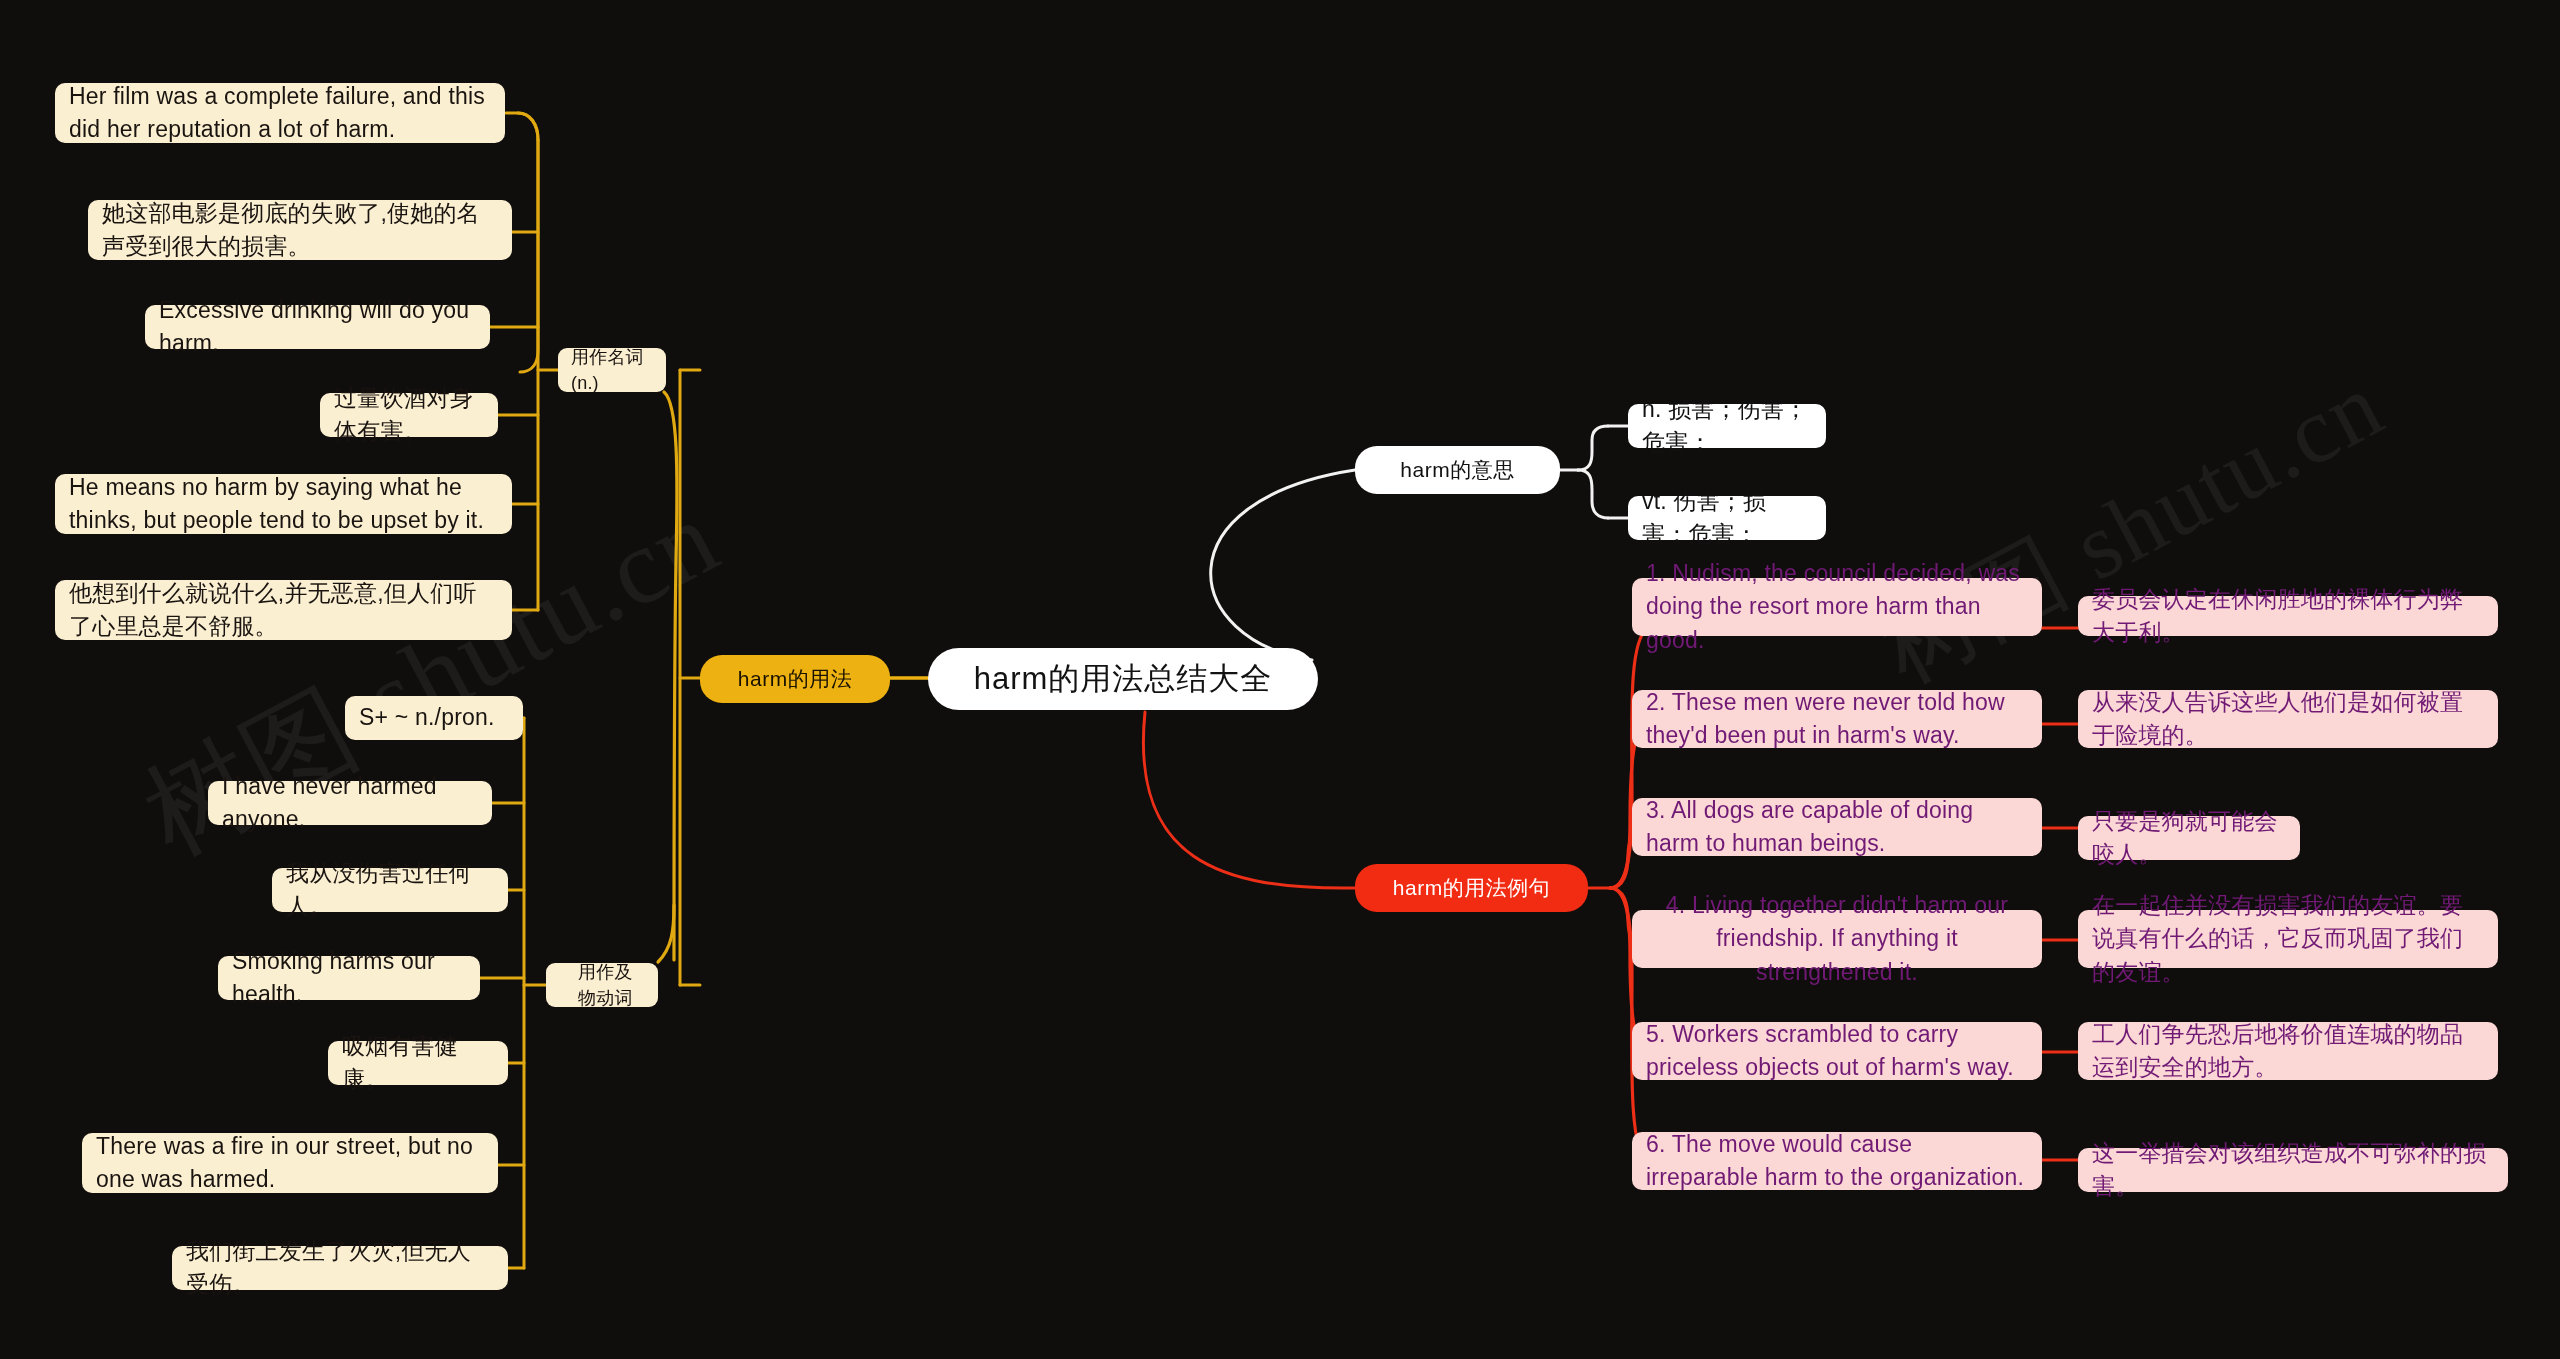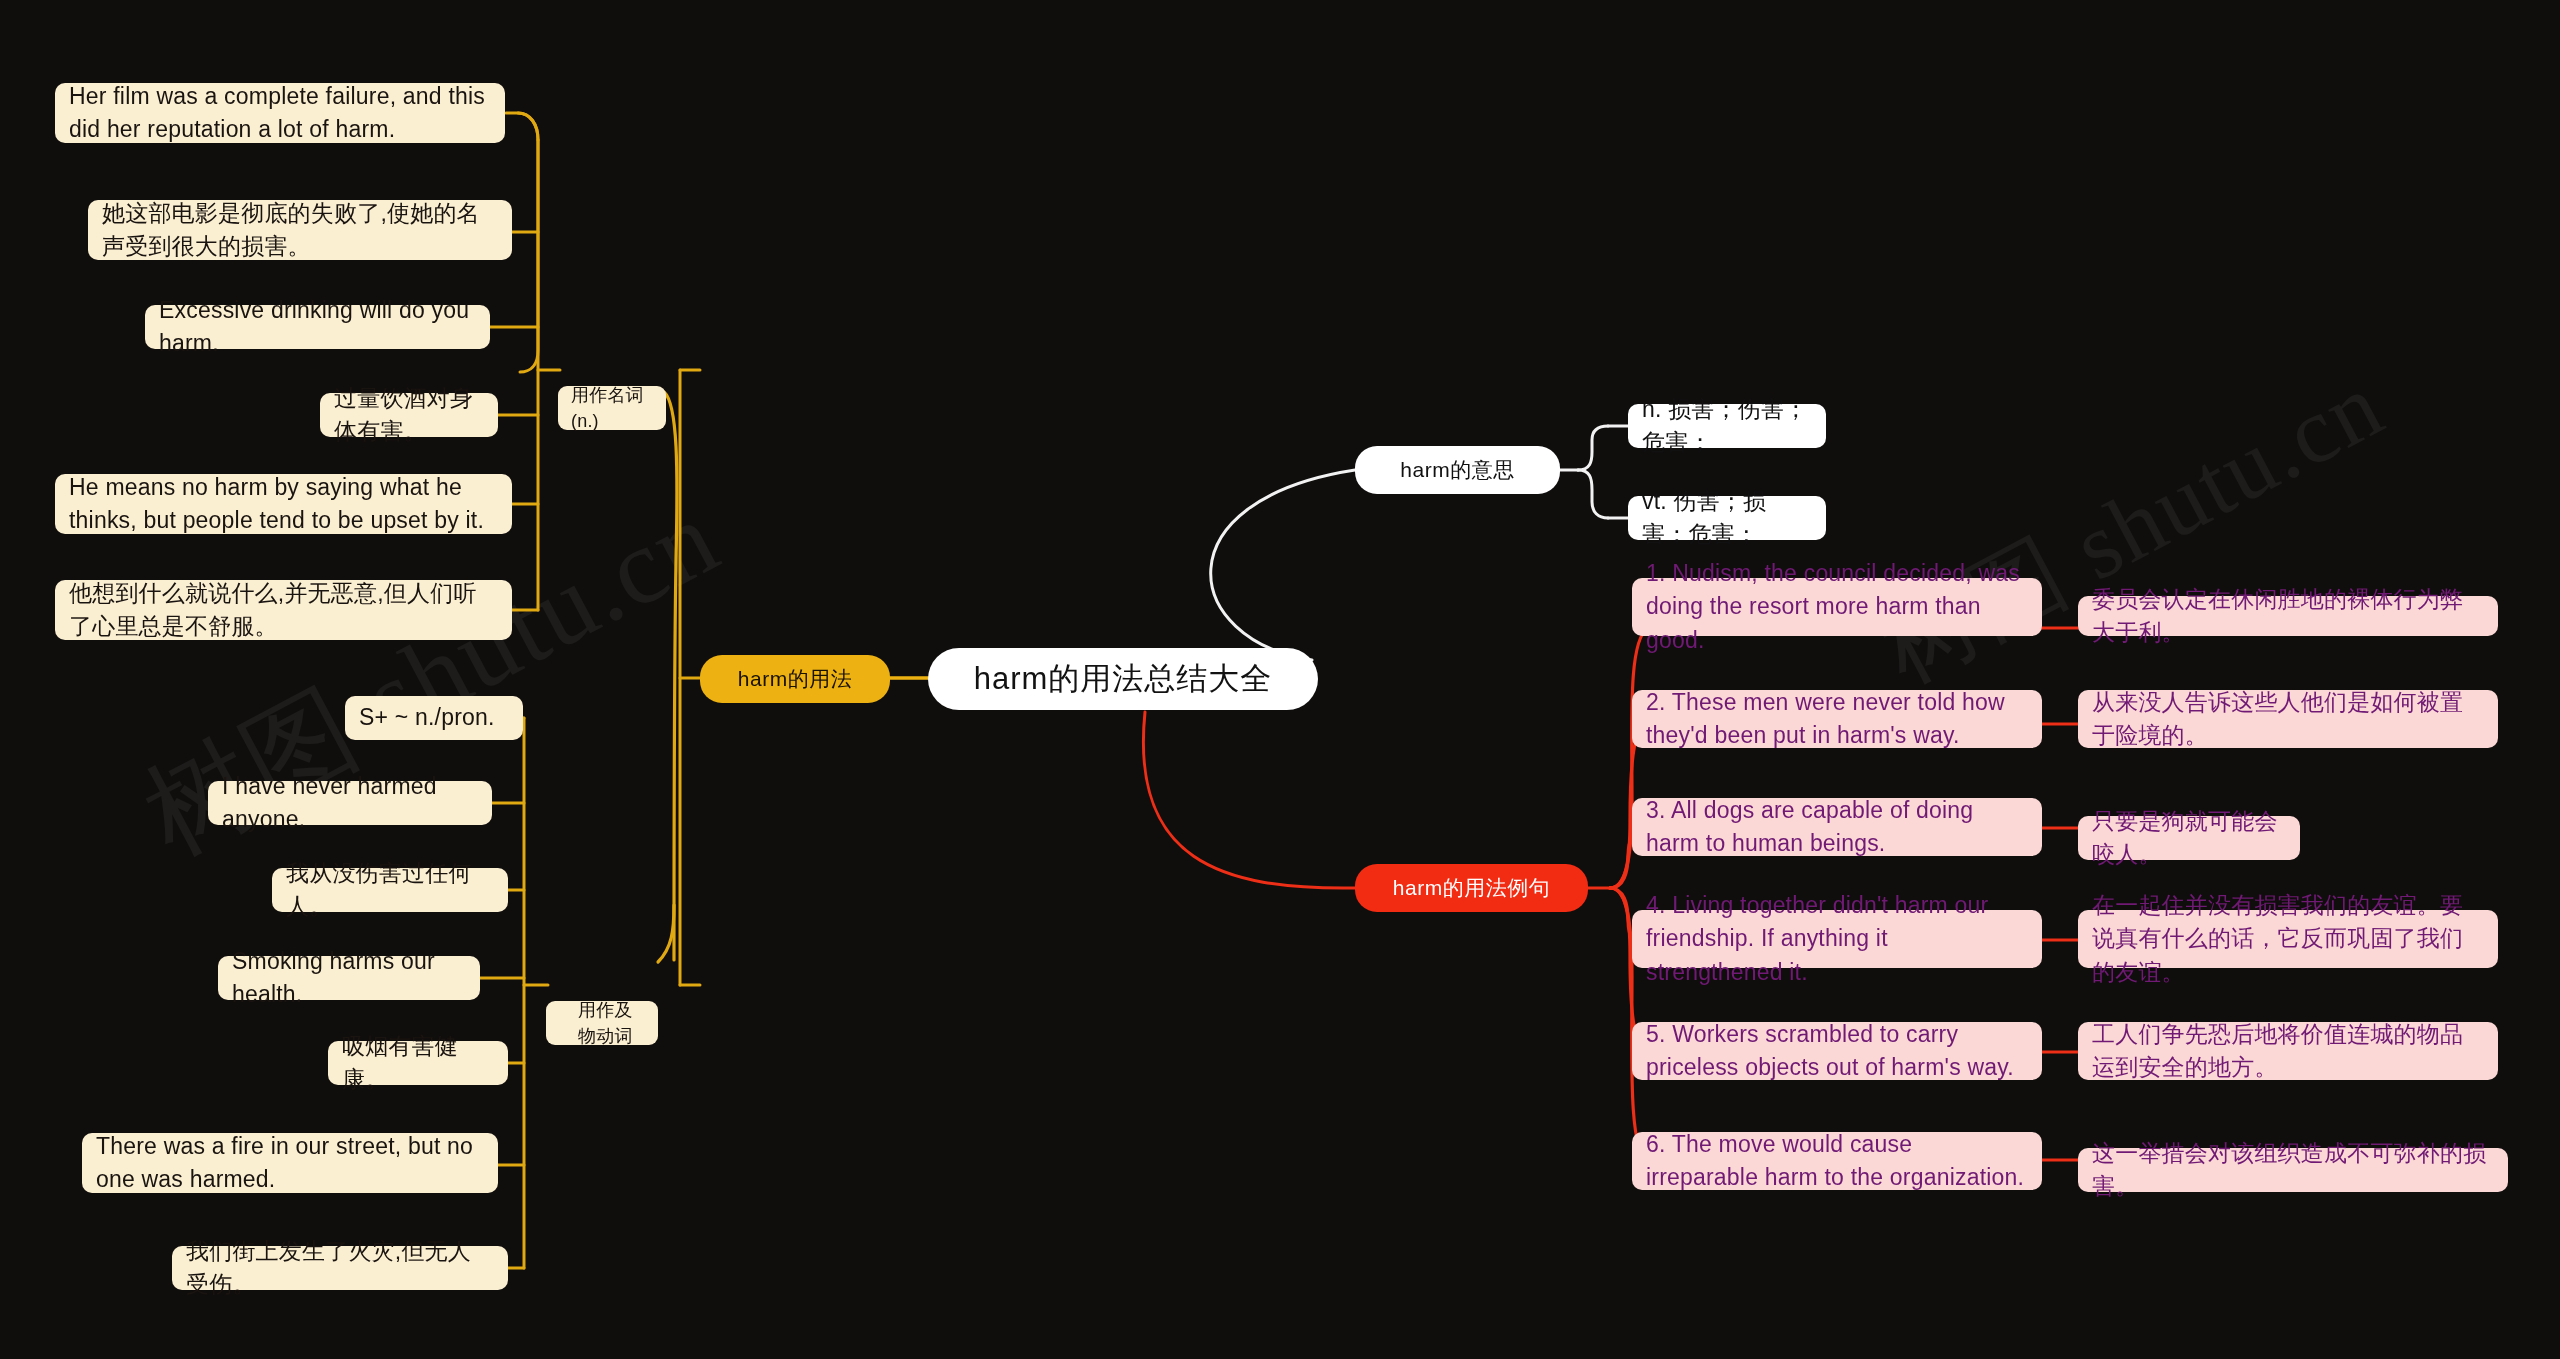--- a/index.html
+++ b/index.html
@@ -95,21 +95,20 @@
     border-radius: 22px;
     padding: 11px 20px;
     justify-content: center;
     letter-spacing: .5px;
   }
   .node.sub-cream {
     background: #fbefd2;
     font-size: 18px;
     border-radius: 9px;
     padding: 8px 13px;
-    margin-top: 38px;
   }
 </style>
 </head>
 <body>
 
 <div id="canvas">
 
   <div class="wm" style="left:120px; top:760px;">树图 shutu.cn</div>
   <div class="wm small" style="left:1860px; top:600px;">树图 shutu.cn</div>
 
@@ -227,21 +226,21 @@
 
   <div class="node pink" style="left:1632px; top:578px; width:410px; height:58px;">1. Nudism, the council decided, was doing the resort more harm than good.</div>
   <div class="node pink" style="left:2078px; top:596px; width:420px; height:40px;">委员会认定在休闲胜地的裸体行为弊大于利。</div>
 
   <div class="node pink" style="left:1632px; top:690px; width:410px; height:58px;">2. These men were never told how they'd been put in harm's way.</div>
   <div class="node pink" style="left:2078px; top:690px; width:420px; height:58px;">从来没人告诉这些人他们是如何被置于险境的。</div>
 
   <div class="node pink" style="left:1632px; top:798px; width:410px; height:58px;">3. All dogs are capable of doing harm to human beings.</div>
   <div class="node pink" style="left:2078px; top:816px; width:222px; height:44px;">只要是狗就可能会咬人。</div>
 
-  <div class="node pink" style="left:1632px; top:910px; width:410px; height:58px;">4. Living together didn't harm our friendship. If anything it strengthened it.</div>
+  <div class="node pink" style="left:1632px; top:910px; width:410px; height:58px;text-align:center;">4. Living together didn't harm our friendship. If anything it strengthened it.</div>
   <div class="node pink" style="left:2078px; top:910px; width:420px; height:58px;">在一起住并没有损害我们的友谊。要说真有什么的话，它反而巩固了我们的友谊。</div>
 
   <div class="node pink" style="left:1632px; top:1022px; width:410px; height:58px;">5. Workers scrambled to carry priceless objects out of harm's way.</div>
   <div class="node pink" style="left:2078px; top:1022px; width:420px; height:58px;">工人们争先恐后地将价值连城的物品运到安全的地方。</div>
 
   <div class="node pink" style="left:1632px; top:1132px; width:410px; height:58px;">6. The move would cause irreparable harm to the organization.</div>
   <div class="node pink" style="left:2078px; top:1148px; width:430px; height:44px;">这一举措会对该组织造成不可弥补的损害。</div>
 
 </div>
 

